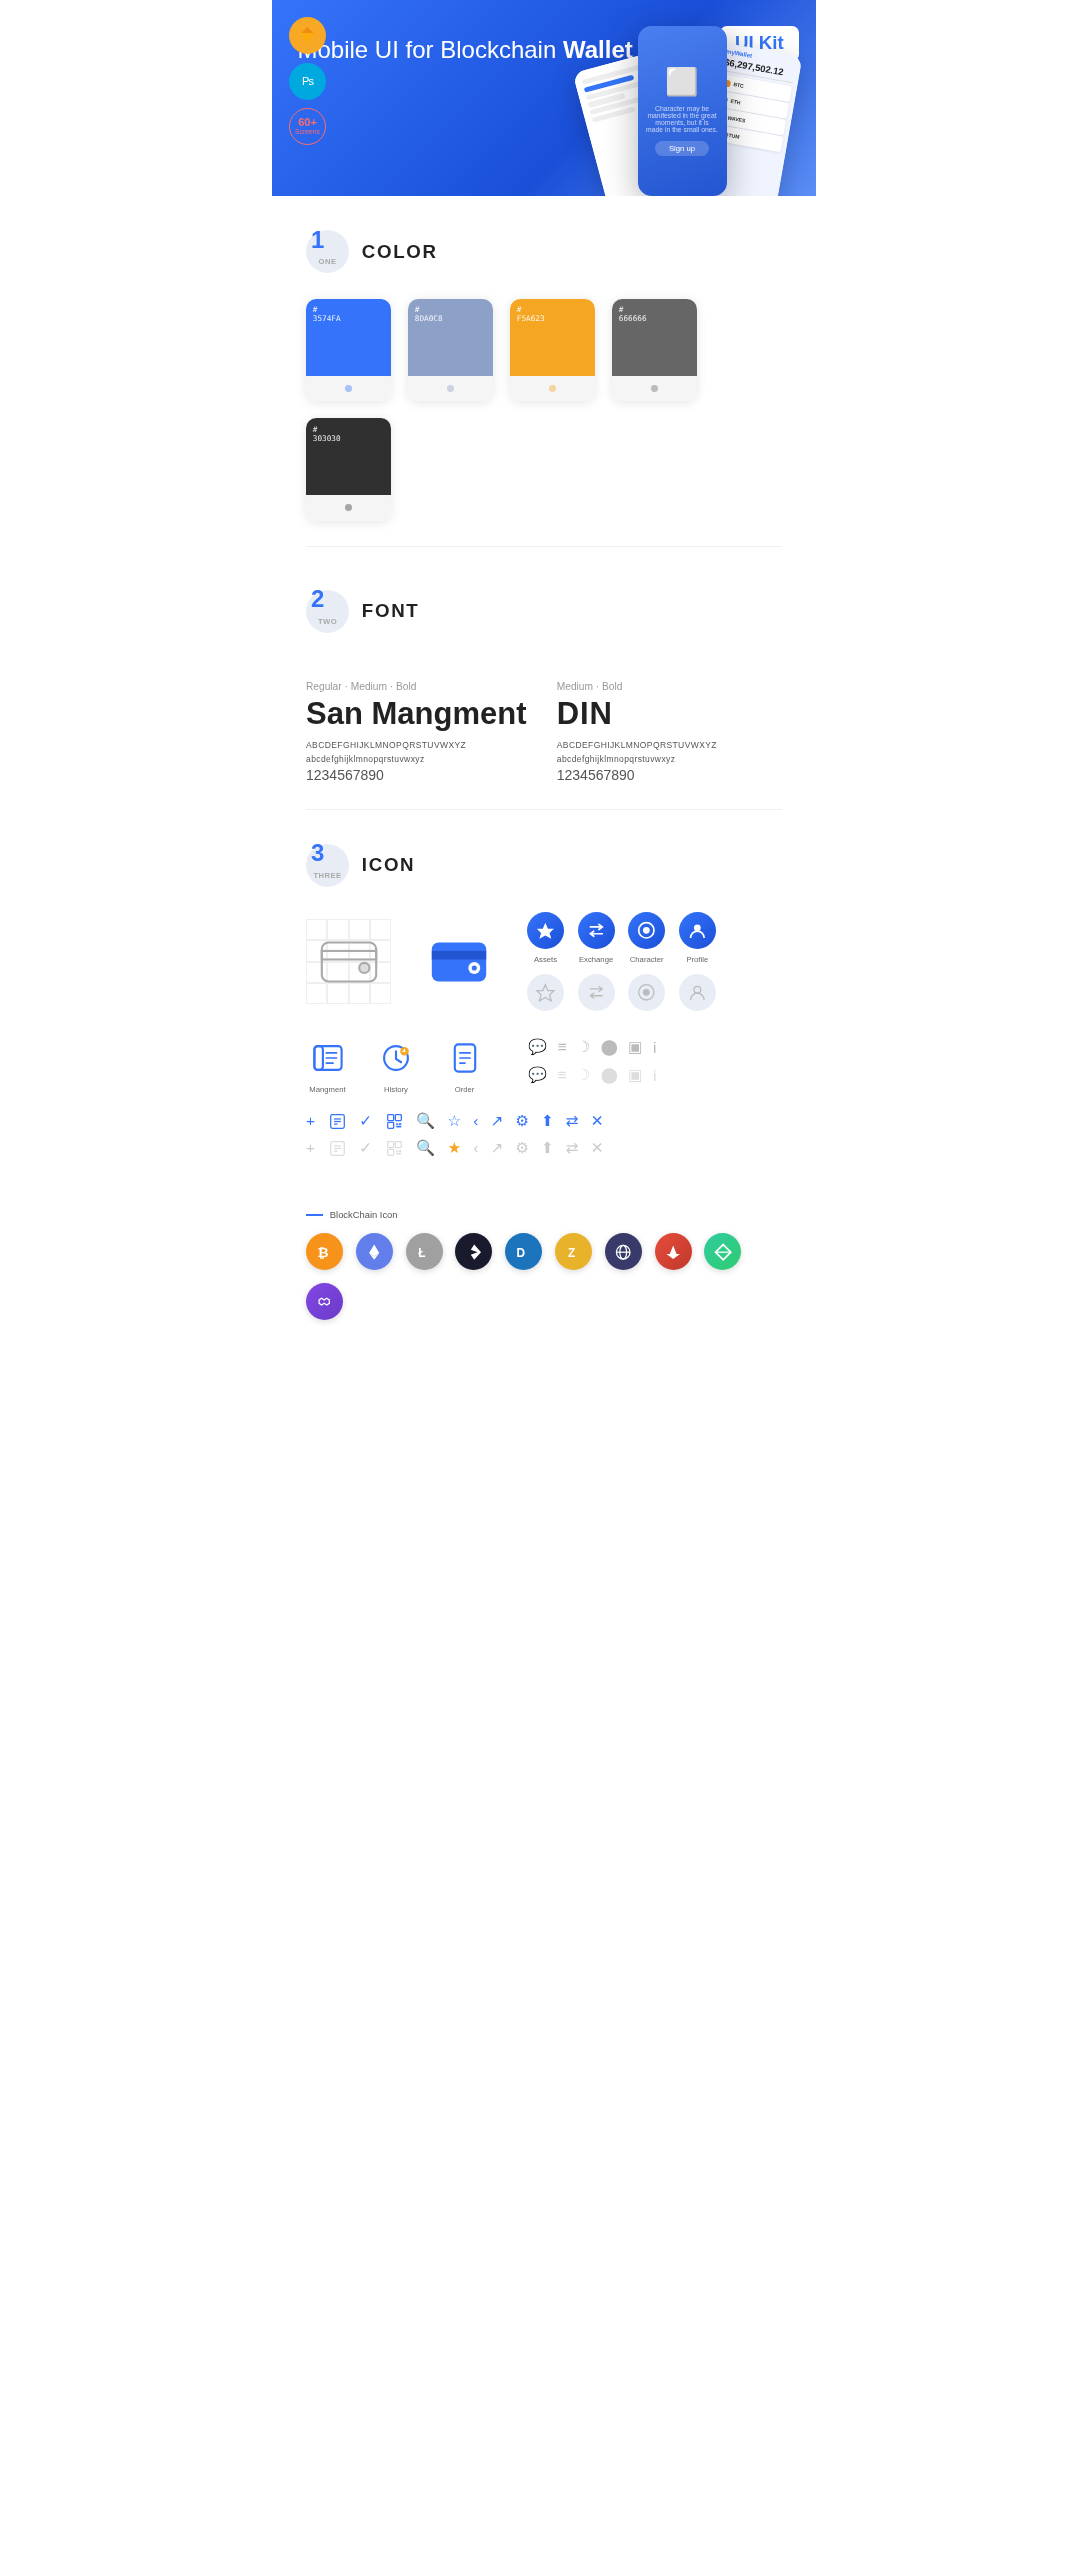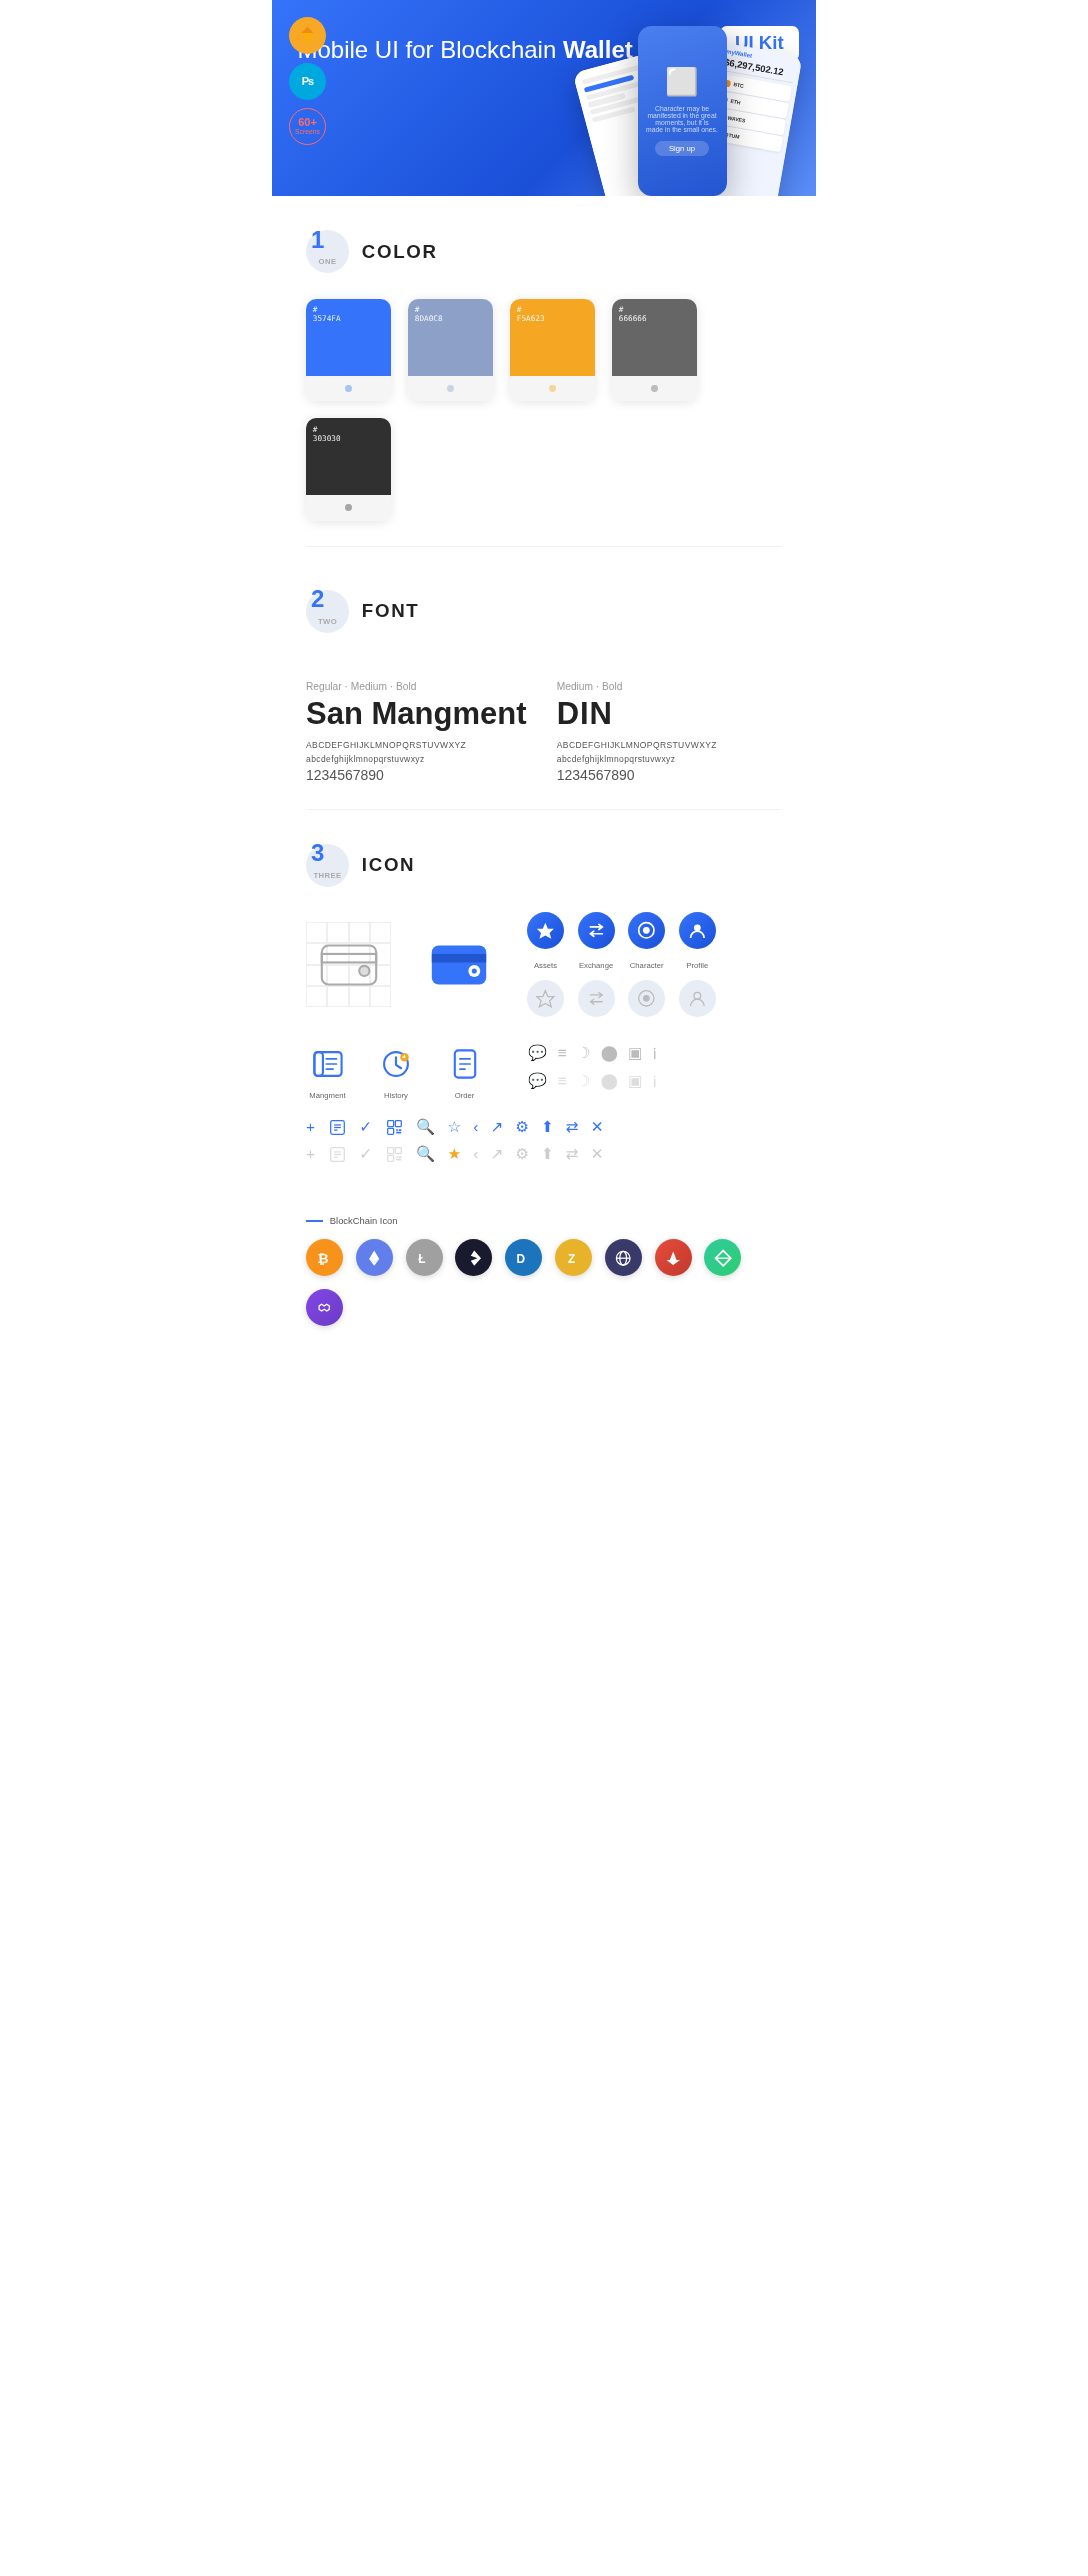--- a/index.html
+++ b/index.html
@@ -161,21 +161,21 @@
       font-size: 14px;
       color: #555;
     }
 
     
     .icon-section { padding: 25.5px 34px; }
     .icon-nav-item {
       display: flex;
       flex-direction: column;
       align-items: center;
-      gap: 12px;
+      gap: 6px;
     }
     .icon-nav-item .icon-circle {
       width: 37px; height: 37px;
       border-radius: 50%;
       background: linear-gradient(135deg, #3574FA, #1a4fd8);
       display: flex; align-items: center; justify-content: center;
       color: #fff;
       font-size: 15.3px;
     }
     .icon-nav-item .icon-circle.gray {
@@ -230,21 +230,21 @@
   <div class="ui-kit-badge">UI Kit</div>
 
   <div class="hero-badges">
     <div class="badge-sketch">
       <svg width="18.7" height="17" viewBox="0 0 22 20">
           <polygon points="11,0 22,7 18,20 4,20 0,7" fill="#F7A825"></polygon>
           <polygon points="11,0 4,7 18,7" fill="#EA6C00" opacity="0.5"></polygon>
           <polygon points="11,20 4,7 18,7" fill="#FDAD00" opacity="0.8"></polygon>
         </svg>
     </div>
-    <div class="badge-ps" style="background:#00a8e0; font-size:11px; font-weight:700; letter-spacing:-0.9px;">Ps</div>
+    <div class="badge-ps" style="background:#00a8e0; font-size:11px; font-weight:400; letter-spacing:-0.9px;">Ps</div>
     <div class="badge-screens" style="width:37px;height:37px;border-radius:50%;border:1.7px solid #ff6b6b;color:#ff6b6b;display:flex;align-items:center;justify-content:center;flex-direction:column;font-size:10.2px;font-weight:700;line-height:1.1;text-align:center;background:transparent;">
       <span style="font-size:11px;font-weight:800;line-height:1;">60+</span>
       <span style="font-size:6.8px;font-weight:400;">Screens</span>
     </div>
   </div>
 
   <div style="position:absolute; right:8.5px; bottom:0; width:323px; height:187px; display:flex; align-items:flex-end; justify-content:flex-end;">
 
     <div style="width:77px;height:145px;background:#fff;border-radius:12px;box-shadow:0 6.8px 25.5px rgba(0,0,0,0.25);transform:rotate(-15deg) translate(25.5px,17px);z-index:2;overflow:hidden;flex-shrink:0;">
       <div style="padding:6.8px;background:#fff;height:100%;">

